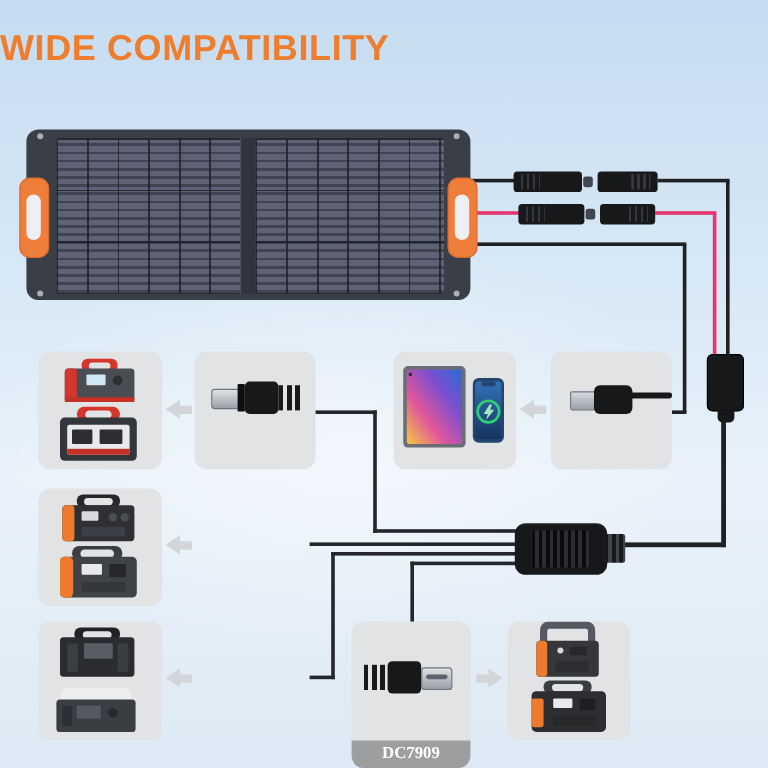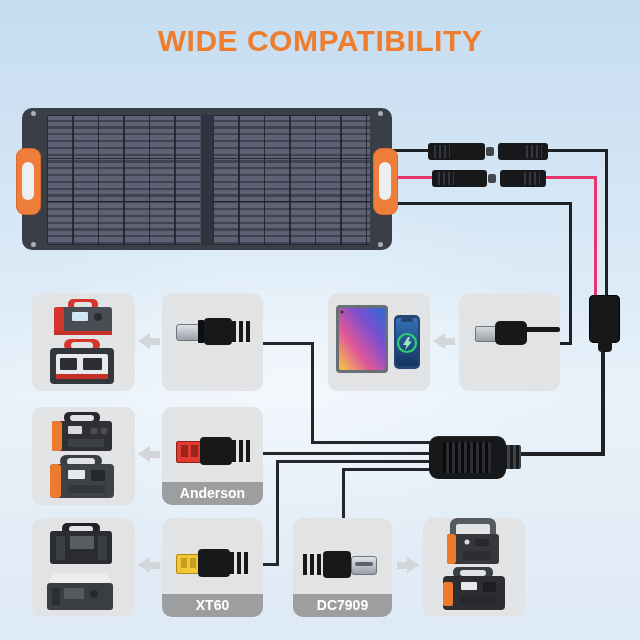--- a/index.html
+++ b/index.html
@@ -2,21 +2,21 @@
 <html><head>
 <meta charset="utf-8">
 <style>
   html,body{margin:0;padding:0;}
   body{font-family:"Liberation Sans",sans-serif;}
   #canvas{position:relative;width:640px;height:640px;overflow:hidden;
     background:
       radial-gradient(ellipse 420px 260px at 45% 58%, rgba(255,255,255,.45), rgba(255,255,255,0) 70%),
       linear-gradient(180deg,#c5dcf0 0%,#cfe2f3 18%,#dcebf7 45%,#e9f2fa 62%,#dde9f4 100%);}
   
-  .title{position:absolute;top:24px;left:0;width:640px;text-align:center;
+  .title{position:absolute;top:24px;left:0;width:640px;
     font-size:30px;font-weight:800;letter-spacing:.5px;color:#ee7d2e;}
   .subtitle{position:absolute;top:61px;left:0;width:640px;text-align:center;
     font-size:15.5px;font-weight:500;color:#ee8747;}
   
   .panel{position:absolute;left:22px;top:108px;width:370px;height:142px;
     background:#3a3e47;border-radius:10px;z-index:2;}
   .sec{position:absolute;top:7px;height:130px;border-radius:2px;
     background:
       repeating-linear-gradient(90deg, rgba(28,31,39,.8) 0 1.5px, rgba(0,0,0,0) 1.5px 25.5px),
       repeating-linear-gradient(180deg, rgba(28,31,39,.85) 0 1.5px, rgba(0,0,0,0) 1.5px 43px),
@@ -216,61 +216,41 @@
       <rect x="18" y="57" width="11" height="34" rx="4" fill="#ee7a2e"></rect>
       <rect x="36" y="63" width="17" height="9" rx="1" fill="#e8e9eb"></rect>
       <rect x="59" y="63" width="14" height="11" rx="1" fill="#26282c"></rect>
       <rect x="36" y="78" width="37" height="8" rx="1" fill="#33363b"></rect>
     </svg>
   </div>
   <div class="arrow left" style="left:138px;top:446px;">
       <i class="head"></i>
       <i class="tail"></i>
     </div>
-  <div class="card" style="left:162px;top:407px;width:101px;height:98px;">
-    <div class="art" style="left:0;top:0;width:101px;height:75px;">
-      <div class="p" style="left:14px;top:34px;width:24px;height:20px;background:#e03c31;border:1px solid #8f1f18;border-radius:2px;"></div>
-      <div class="p" style="left:19px;top:38px;width:7px;height:12px;background:#9c241c;"></div>
-      <div class="p" style="left:29px;top:38px;width:7px;height:12px;background:#9c241c;"></div>
-      <div class="p" style="left:38px;top:30px;width:32px;height:28px;background:#17181a;border-radius:4px;"></div>
-      <div class="p" style="left:70px;top:33px;width:20px;height:22px;background:repeating-linear-gradient(90deg,#17181a 0 4px,rgba(0,0,0,0) 4px 7px);"></div>
-    </div>
-    <div class="label-bar">Anderson</div>
-  </div>
 
   <div class="card" style="left:32px;top:518px;width:103px;height:99px;">
     <svg width="103" height="99" viewBox="0 0 103 99">
       <rect x="30" y="5" width="38" height="11" rx="5" fill="#202226"></rect>
       <rect x="37" y="8" width="24" height="6" rx="3" fill="#e1e3e5"></rect>
       <rect x="18" y="13" width="62" height="33" rx="3" fill="#2a2c30"></rect>
       <rect x="38" y="18" width="24" height="13" rx="1" fill="#595d64"></rect>
       <rect x="24" y="18" width="9" height="24" rx="1" fill="#3a3d42"></rect>
       <rect x="66" y="18" width="9" height="24" rx="1" fill="#3a3d42"></rect>
       <rect x="18" y="55" width="60" height="15" rx="7" fill="#eceded"></rect>
       <rect x="15" y="65" width="66" height="27" rx="3" fill="#3a3d42"></rect>
       <rect x="32" y="70" width="20" height="11" rx="1" fill="#55585e"></rect>
       <circle cx="62" cy="76" r="4" fill="#26282c"></circle>
       <rect x="20" y="70" width="8" height="17" rx="1" fill="#2c2e33"></rect>
     </svg>
   </div>
   <div class="arrow left" style="left:138px;top:557px;">
       <i class="head"></i>
       <i class="tail"></i>
     </div>
-  <div class="card" style="left:162px;top:518px;width:101px;height:99px;">
-    <div class="art" style="left:0;top:0;width:101px;height:76px;">
-      <div class="p" style="left:14px;top:36px;width:22px;height:18px;background:#f2c736;border:1px solid #b28c13;border-radius:2px;"></div>
-      <div class="p" style="left:19px;top:40px;width:6px;height:10px;background:#c79e1b;"></div>
-      <div class="p" style="left:28px;top:40px;width:6px;height:10px;background:#c79e1b;"></div>
-      <div class="p" style="left:36px;top:31px;width:32px;height:28px;background:#17181a;border-radius:4px;"></div>
-      <div class="p" style="left:68px;top:34px;width:20px;height:22px;background:repeating-linear-gradient(90deg,#17181a 0 4px,rgba(0,0,0,0) 4px 7px);"></div>
-    </div>
-    <div class="label-bar">XT60</div>
-  </div>
-  <div class="card" style="left:293px;top:518px;width:99px;height:99px;">
+  <div class="card" style="left:293px;top:518px;width:99px;height:122px;font-family:Liberation Serif, serif;">
     <div class="art" style="left:0;top:0;width:99px;height:76px;">
       <div class="p" style="left:10px;top:36px;width:20px;height:21px;background:repeating-linear-gradient(90deg,#17181a 0 4px,rgba(0,0,0,0) 4px 7px);"></div>
       <div class="p" style="left:30px;top:33px;width:28px;height:27px;background:#17181a;border-radius:4px;"></div>
       <div class="p" style="left:58px;top:38px;width:24px;height:17px;background:linear-gradient(180deg,#dfe2e6,#9aa0a8);border:1px solid #6f757e;border-radius:3px;"></div>
       <div class="p" style="left:62px;top:44px;width:18px;height:4px;background:#5c626b;border-radius:2px;"></div>
     </div>
     <div class="label-bar">DC7909</div>
   </div>
   <div class="arrow right" style="left:396px;top:557px;">
       <i class="head"></i>

